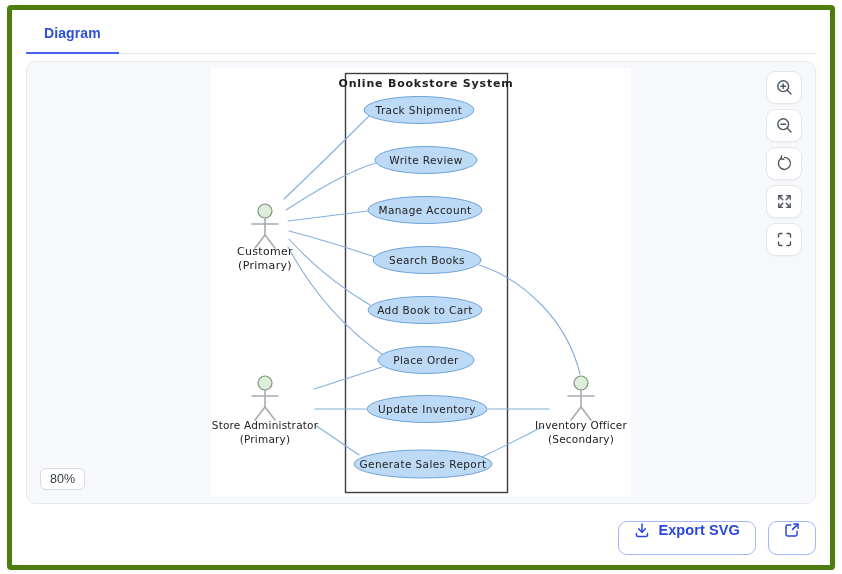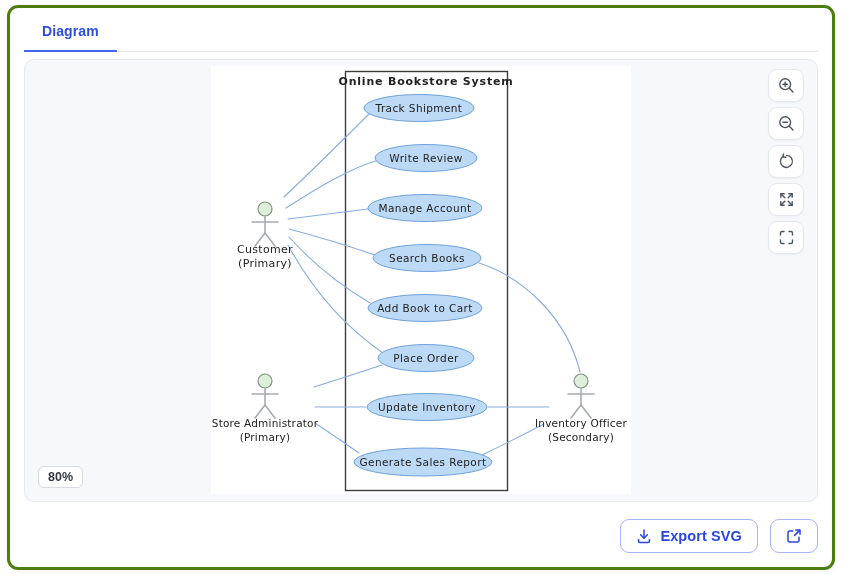--- a/index.html
+++ b/index.html
@@ -1,39 +1,39 @@
 <!DOCTYPE html>
 <html><head>
 <meta charset="utf-8">
 <style>
   html,body{margin:0;padding:0;width:842px;height:574px;background:#fff;
     font-family:"Liberation Sans",sans-serif;-webkit-font-smoothing:antialiased;}
   .card{position:absolute;left:7px;top:5px;right:7px;bottom:4px;background:#fff;
-    border:3px solid #4d7c0f;border-radius:11px;box-shadow:0 1px 5px rgba(25,39,80,.06);overflow:hidden;}
+    border:5px solid #4d7c0f;border-radius:4px;box-shadow:0 1px 5px rgba(25,39,80,.06);overflow:hidden;}
   
   .tabbar{display:flex;margin:0 14px;border-bottom:1px solid #e4e6ec;}
   .tab{padding:15px 18px 11px;font-size:14px;font-weight:600;color:#454d5c;cursor:pointer;
     border-bottom:2px solid transparent;margin-bottom:-1px;letter-spacing:.1px;}
   .tab.active{color:#2d4fe0;border-bottom-color:#4263eb;}
   
   .panel{position:relative;margin:7px 14px 0;height:441px;background:#f7f8fb;
     border:1px solid #e6e8ee;border-radius:10px;overflow:hidden;}
   .canvas{width:420px;height:428px;margin:6px auto 0;background:#fff;text-align:center;}
   
   .controls{position:absolute;top:9px;right:13px;display:flex;flex-direction:column;gap:5px;}
   .ctrl-btn{width:34px;height:31px;background:#fff;border:1px solid #e4e7ec;border-radius:9px;
     display:flex;align-items:center;justify-content:center;cursor:pointer;
     box-shadow:0 1px 2px rgba(20,30,60,.04);color:#4b5663;}
   .ctrl-btn svg{display:block;}
   
   .zoom-badge{position:absolute;left:13px;bottom:13px;background:#fff;border:1px solid #d8dbe2;
-    border-radius:6px;padding:3px 9px;font-size:12.5px;color:#333a45;font-weight:bold;}
+    border-radius:6px;padding:3px 9px;font-size:12.5px;color:#333a45;}
   
   .actions{display:flex;justify-content:flex-end;gap:12px;margin:17px 14px 0;}
-  .action-btn{display:inline-flex;align-items:center;gap:8px;height:34px;padding:0 15px;
+  .action-btn{display:inline-flex;align-items:flex-start;gap:8px;height:34px;padding:0 15px;
     background:#fff;border:1.5px solid #a3b6f8;border-radius:9px;color:#2946e0;
     font-size:14.5px;font-weight:600;cursor:pointer;letter-spacing:.1px;}
   .action-btn svg{display:block;}
   
   .uml-text{font-family:"DejaVu Sans",sans-serif;fill:#222;}
 </style>
 </head>
 <body>
 
 <div class="card">

